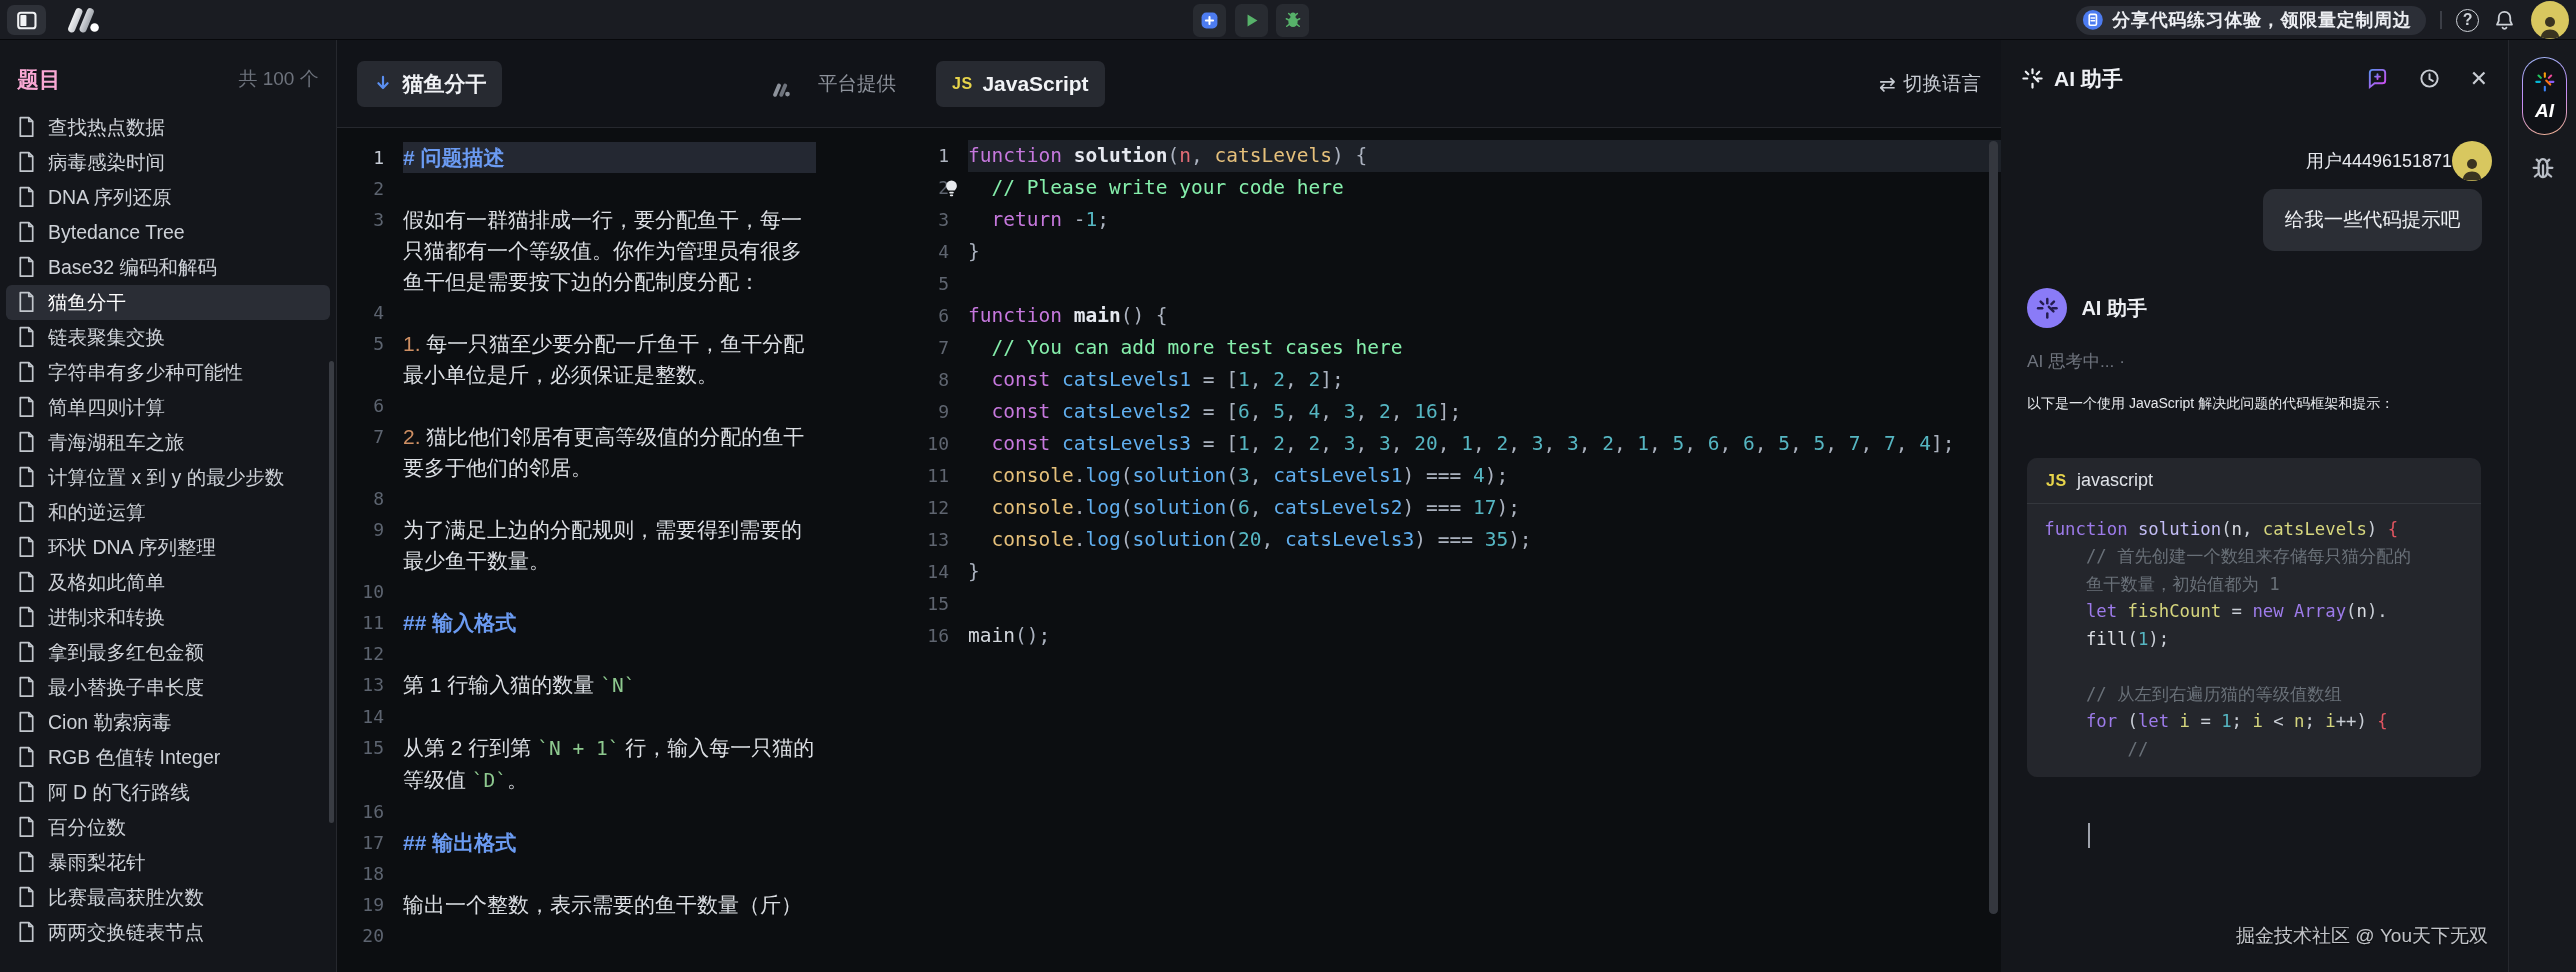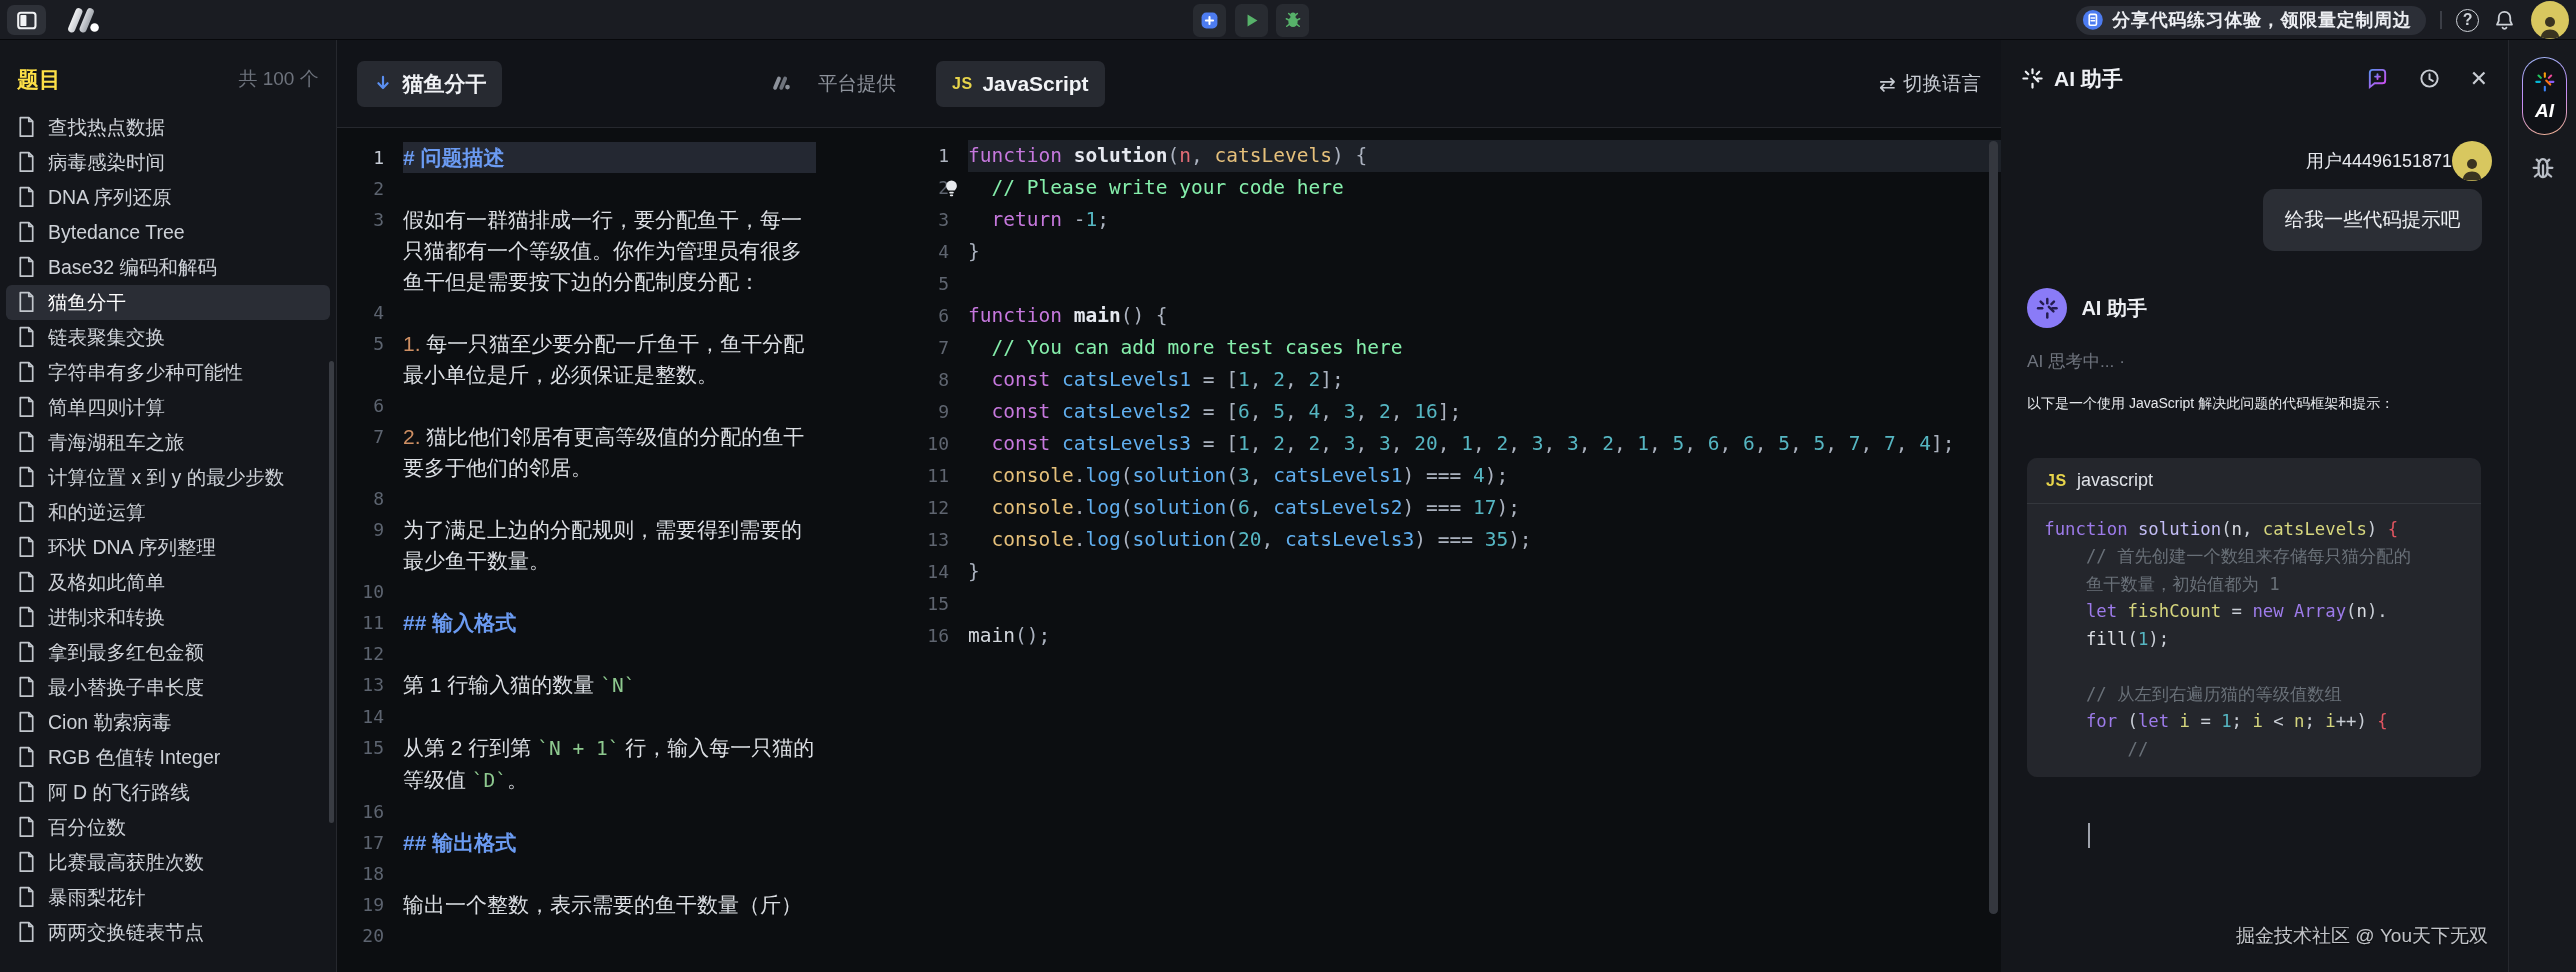--- a/index.html
+++ b/index.html
@@ -19,40 +19,40 @@
   .banner-txt { font-size:18px; font-weight:600; color:#eceef2; letter-spacing:0.7px; }
   .tb-div { width:1.4px; height:17.3px; background:#3b3e46; }
   .help-ic { width:23px; height:23px; border-radius:50%; border:1.8px solid #ced2d8; color:#ced2d8;
     font-size:16px; font-weight:bold; display:flex; align-items:center; justify-content:center; }
   .tb-avatar { width:38px; height:38px; border-radius:50%; background:#d8c75f; display:flex; align-items:flex-end; justify-content:center; overflow:hidden; }
 
   
   .sidebar { position:absolute; left:0; top:40px; width:337px; height:932px; background:#14161b;
     border-right:0.7px solid #26282e; overflow:hidden; }
   .sb-head { margin:24.6px 17.3px 0; display:flex; justify-content:space-between; align-items:center; }
-  .sb-title { font-size:21.7px; font-weight:700; color:#fde047; }
+  .sb-title { font-size:21.7px; font-weight:700; color:#f9a8d4; }
   .sb-count { font-size:19px; color:#6e737d; }
   .sb-search { margin:17.3px 14.4px 0; height:35px; border-radius:6.5px; background:#1d2026; border:0.7px solid #2b2e35;
     display:flex; align-items:center; gap:8.7px; padding:0 10px; }
   .sb-search input { flex:1; background:transparent; border:none; outline:none; font-size:19px; color:#dde0e5;
     font-family:"Liberation Sans","DejaVu Sans",sans-serif; }
   .sb-search input::placeholder { color:#6d727c; }
   .sb-list { margin-top:16px; padding:0 5.8px; }
   .sb-item { height:35px; display:flex; align-items:center; gap:11.6px; padding:0 11.6px; border-radius:5.8px;
     font-size:19.5px; color:#ced2d8; white-space:nowrap; }
   .sb-item.sel { background:#2a2d35; color:#ffffff; }
   .sb-item svg { flex:0 0 auto; }
   .sb-scroll { position:absolute; right:2.2px; top:321px; width:5px; height:462px; border-radius:2.9px; background:#393c43; }
 
   
   .phead { height:88px; background:#111318; border-bottom:0.7px solid #26282e; display:flex;
     align-items:center; justify-content:space-between; padding:0 20px; }
   .ptab { height:46px; border-radius:7.2px; background:#272a31; display:flex; align-items:center; gap:9.4px; padding:0 16px; }
   .ptab-label { font-size:21px; font-weight:600; color:#f1f3f6; }
-  .prov { display:flex; align-items:center; gap:24px; color:#8d929b; font-size:19.5px; }
+  .prov { display:flex; align-items:flex-end; gap:24px; color:#8d929b; font-size:19.5px; }
 
   
   .problem { position:absolute; left:337px; top:40px; width:579px; height:932px; background:#0c0e11; overflow:hidden; }
   .pbody { padding-top:14.4px; }
   .prow { display:flex; align-items:flex-start; }
   .pln { flex:0 0 66px; text-align:right; padding-right:19px; color:#5d6470; font-size:18px; line-height:31px;
     font-family:"DejaVu Sans Mono",monospace; }
   .pln.cur { color:#c6ccd6; }
   .pcnt { width:413px; min-height:31px; line-height:31px; font-size:21px; white-space:normal; word-break:break-all; }
   .pcnt.hl { background:#242832; }
@@ -346,28 +346,28 @@
     <path d="M4 2 h11 l5 5 v19 h-16 z" fill="none" stroke="#c2c7cd" stroke-width="2.2" stroke-linejoin="round"></path>
     <path d="M15 2 v5 h5" fill="none" stroke="#c2c7cd" stroke-width="2.2" stroke-linejoin="round"></path>
   </svg>
         <span>百分位数</span>
       </div>
       <div class="sb-item">
         <svg width="19" height="21.7" viewBox="0 0 24 28">
     <path d="M4 2 h11 l5 5 v19 h-16 z" fill="none" stroke="#c2c7cd" stroke-width="2.2" stroke-linejoin="round"></path>
     <path d="M15 2 v5 h5" fill="none" stroke="#c2c7cd" stroke-width="2.2" stroke-linejoin="round"></path>
   </svg>
+        <span>暴雨梨花针</span>
+      </div>
+      <div class="sb-item">
+        <svg width="19" height="21.7" viewBox="0 0 24 28">
+    <path d="M4 2 h11 l5 5 v19 h-16 z" fill="none" stroke="#c2c7cd" stroke-width="2.2" stroke-linejoin="round"></path>
+    <path d="M15 2 v5 h5" fill="none" stroke="#c2c7cd" stroke-width="2.2" stroke-linejoin="round"></path>
+  </svg>
         <span>比赛最高获胜次数</span>
-      </div>
-      <div class="sb-item">
-        <svg width="19" height="21.7" viewBox="0 0 24 28">
-    <path d="M4 2 h11 l5 5 v19 h-16 z" fill="none" stroke="#c2c7cd" stroke-width="2.2" stroke-linejoin="round"></path>
-    <path d="M15 2 v5 h5" fill="none" stroke="#c2c7cd" stroke-width="2.2" stroke-linejoin="round"></path>
-  </svg>
-        <span>暴雨梨花针</span>
       </div>
       <div class="sb-item">
         <svg width="19" height="21.7" viewBox="0 0 24 28">
     <path d="M4 2 h11 l5 5 v19 h-16 z" fill="none" stroke="#c2c7cd" stroke-width="2.2" stroke-linejoin="round"></path>
     <path d="M15 2 v5 h5" fill="none" stroke="#c2c7cd" stroke-width="2.2" stroke-linejoin="round"></path>
   </svg>
         <span>两两交换链表节点</span>
       </div>
     </div>
   <div class="sb-scroll"></div>

